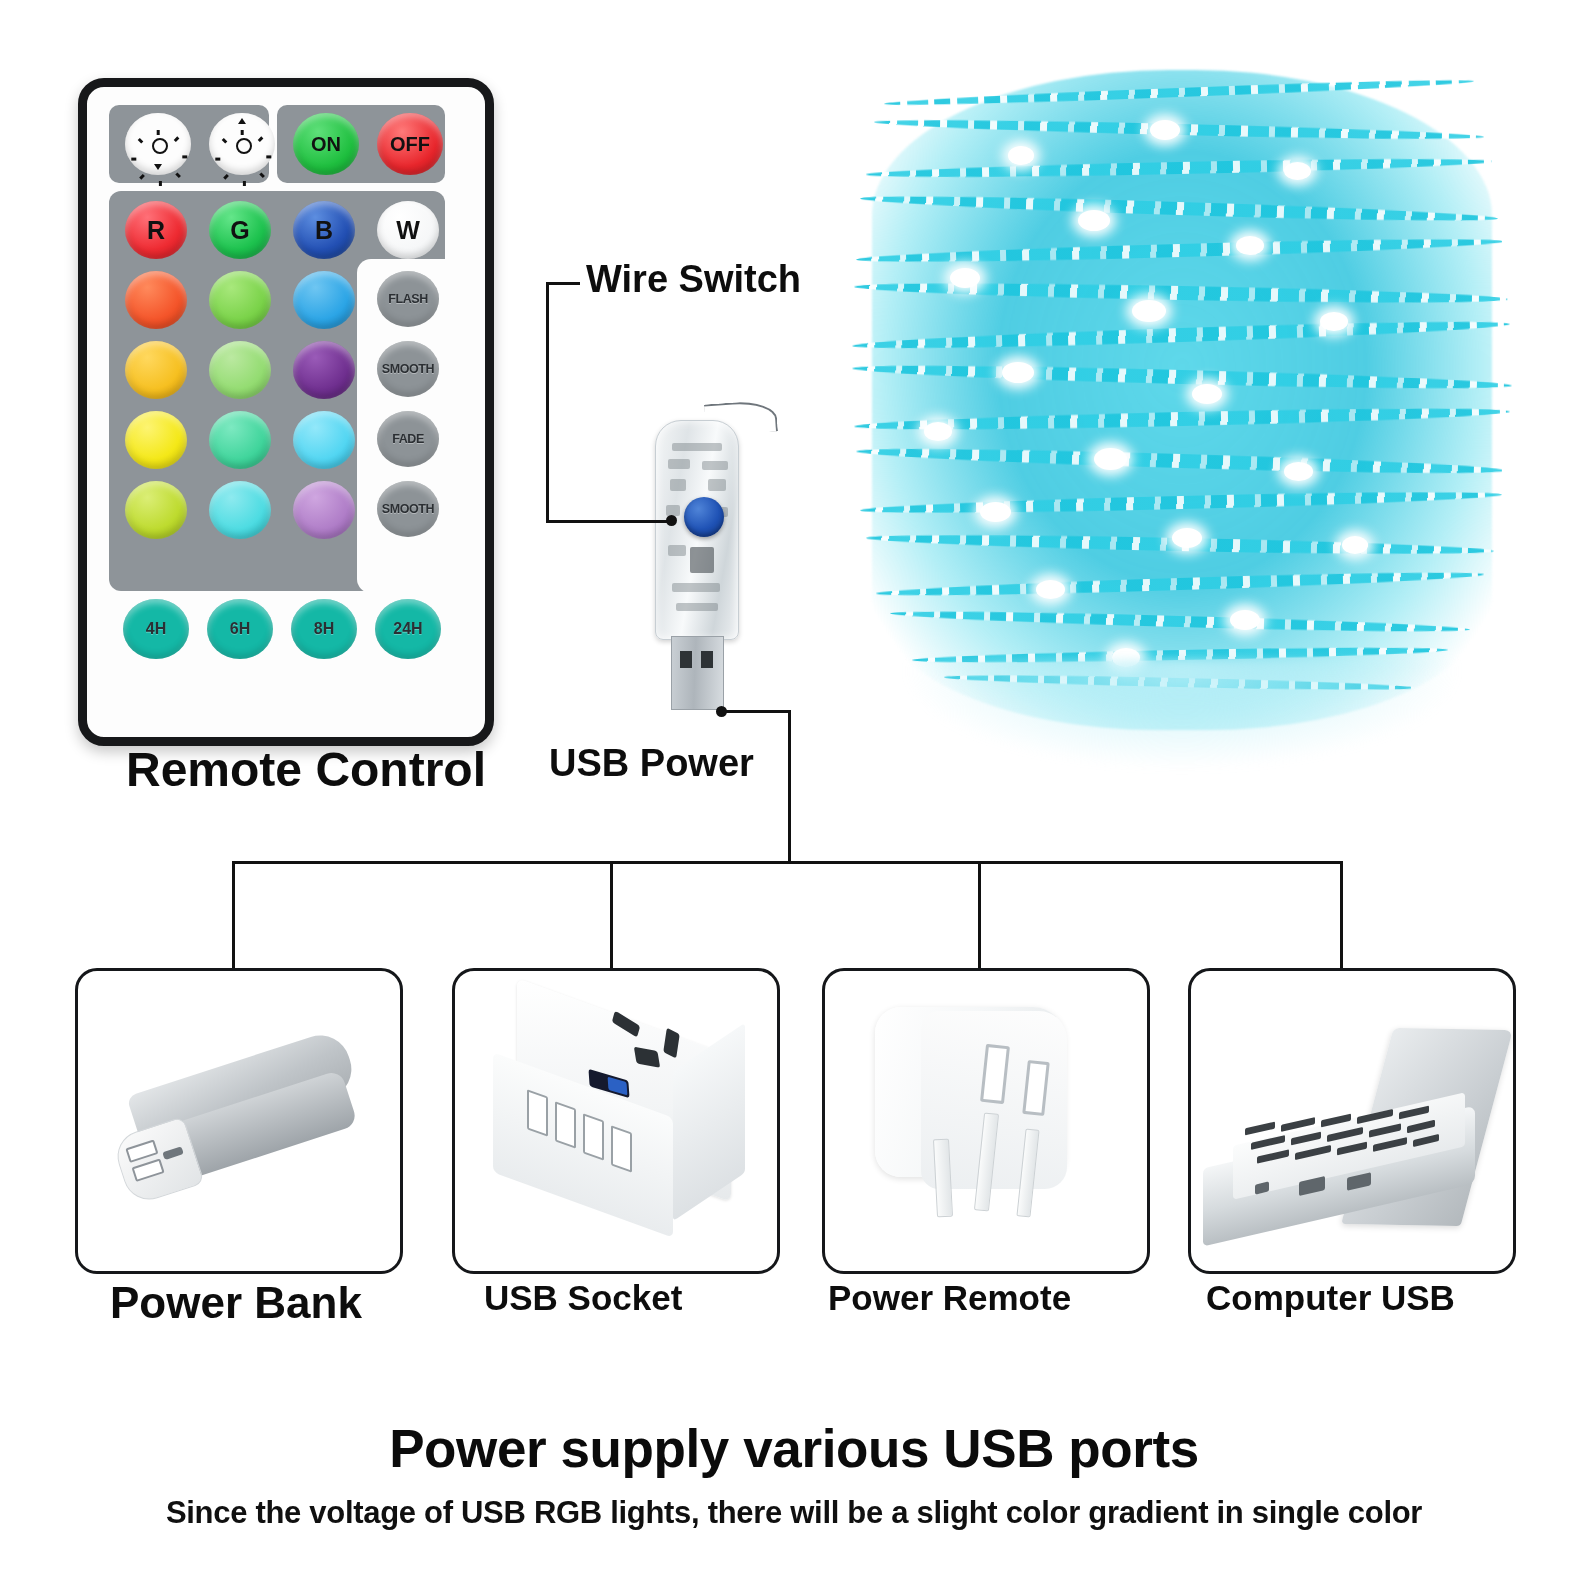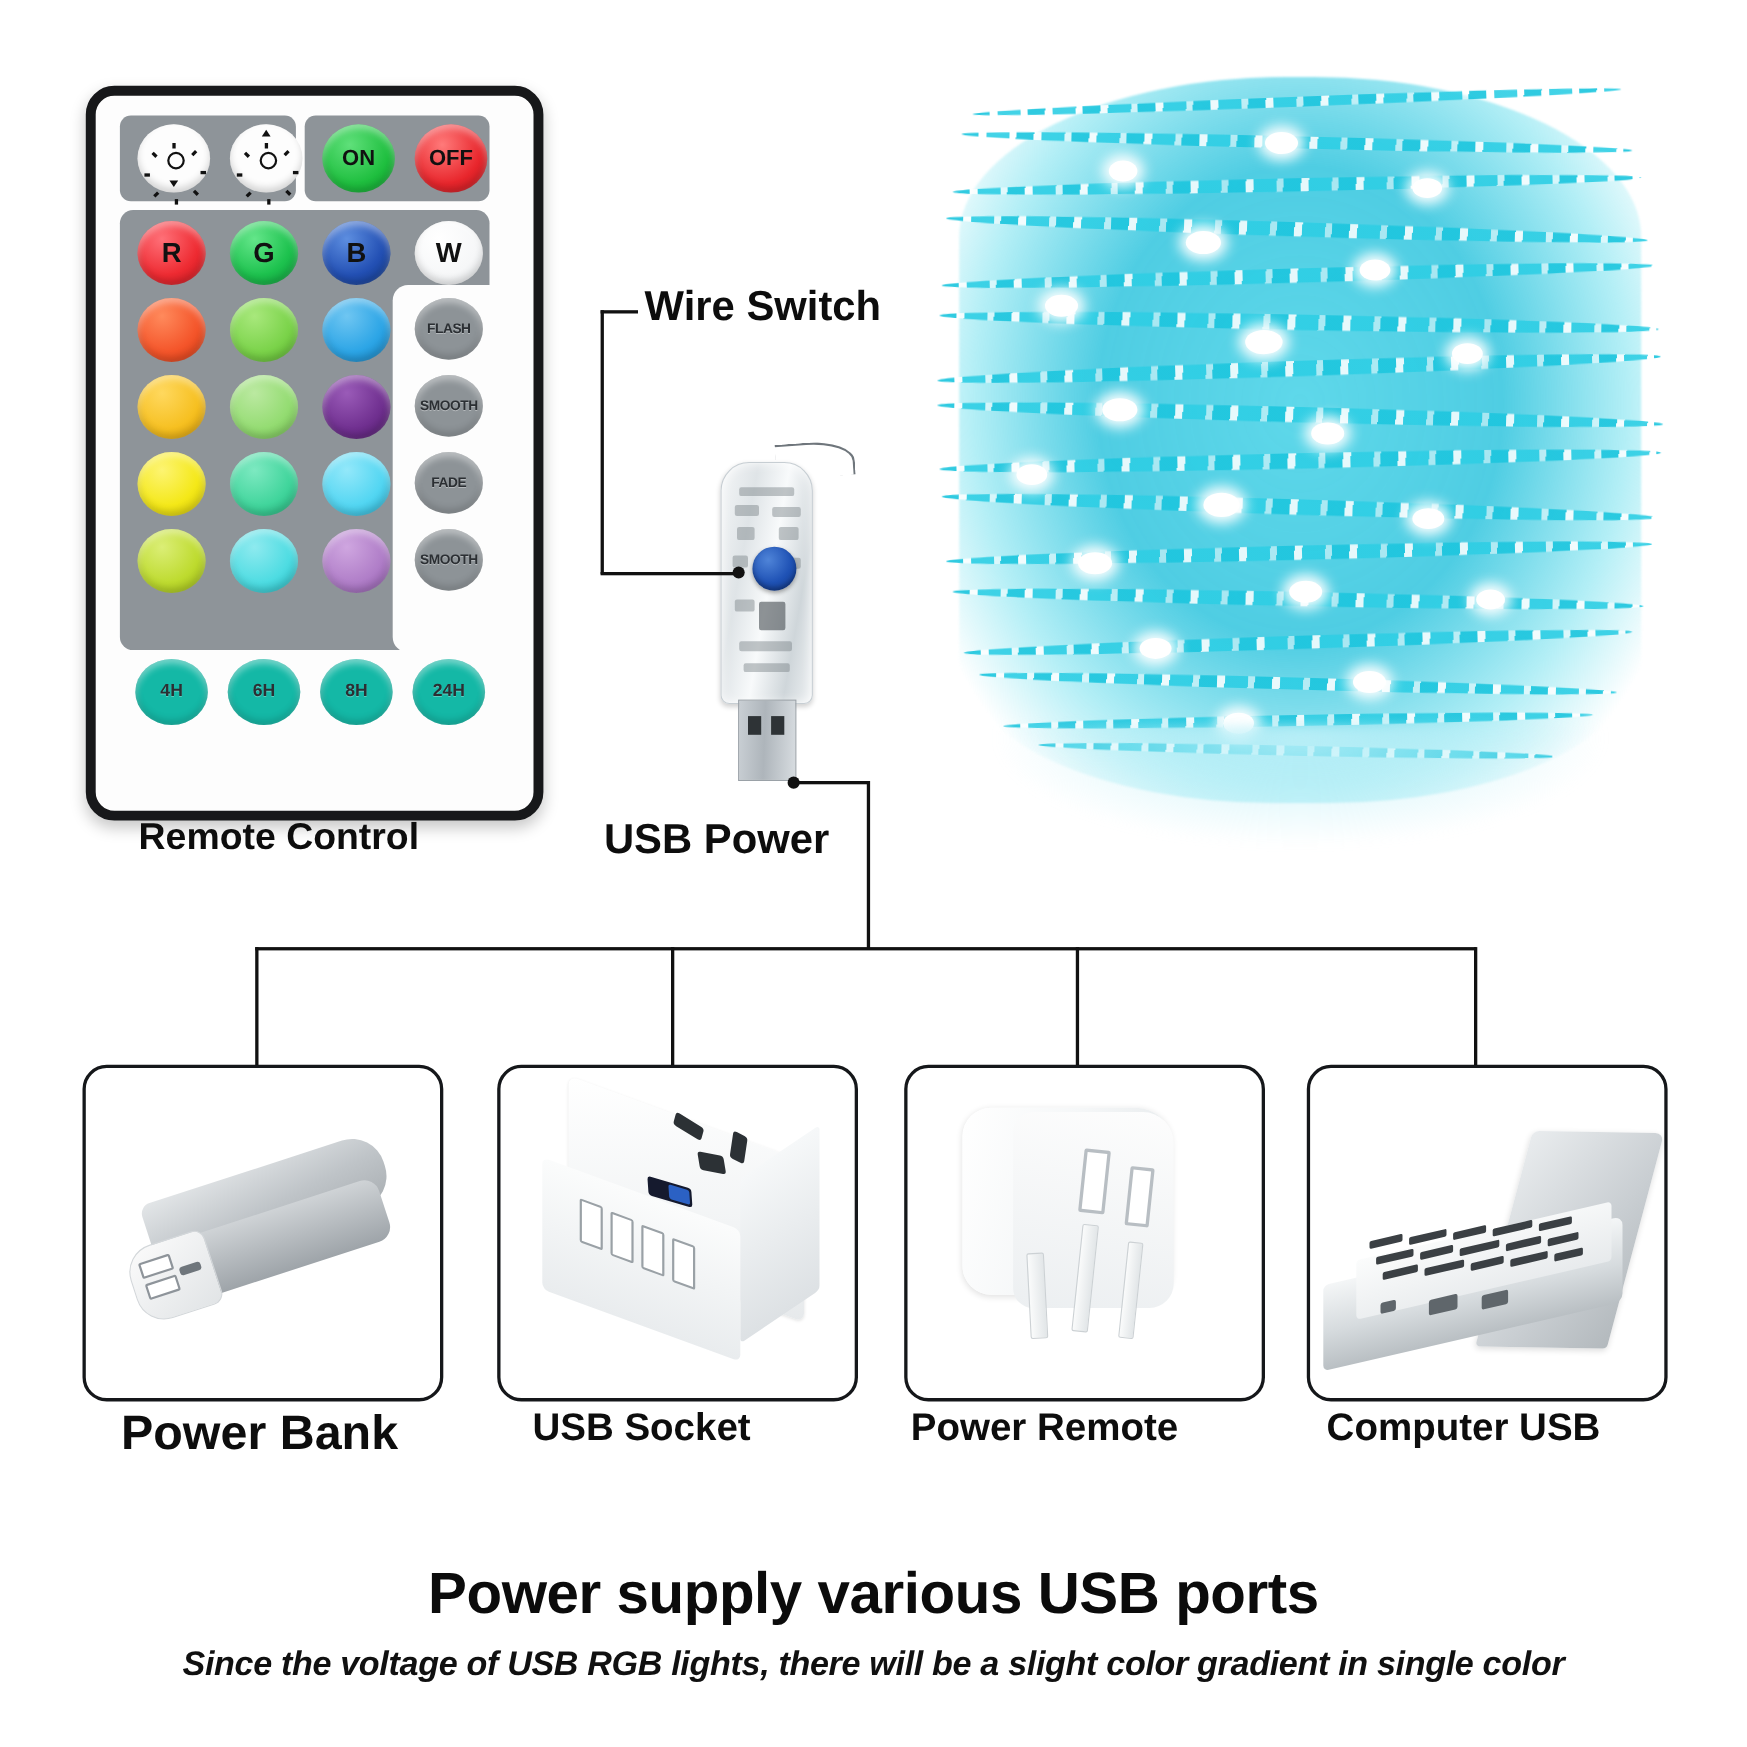--- a/index.html
+++ b/index.html
@@ -146,31 +146,31 @@
   .lp-base{position:absolute;left:4px;top:96px;width:272px;height:78px;
            background:linear-gradient(180deg,#f4f6f7 0%,#d6dbde 55%,#b9bfc3 100%);
            transform:skewY(-13deg);border-radius:5px 8px 8px 5px;}
   .lp-deck{position:absolute;left:34px;top:78px;width:232px;height:54px;
            background:linear-gradient(175deg,#fbfcfc,#e7eaec);transform:skewY(-13deg);border-radius:4px;}
   .key{position:absolute;height:7px;background:#3b4044;border-radius:1.5px;transform:skewY(-13deg);}
   .lp-port{position:absolute;background:#5f666b;border-radius:2px;transform:skewY(-13deg);}
 
   
   .lbl{position:absolute;font-weight:bold;color:#0d0d0d;white-space:nowrap;}
-  #lbl-remote{left:126px;top:742px;font-size:34px;}
+  #lbl-remote{left:126px;top:742px;font-size:48px;}
   #lbl-usbpower{left:549px;top:742px;font-size:38px;}
   #lbl-wire{left:586px;top:258px;font-size:38px;}
   #lbl-b1{left:110px;top:1278px;font-size:44px;}
   #lbl-b2{left:484px;top:1278px;font-size:35px;}
   #lbl-b3{left:828px;top:1278px;font-size:35px;}
   #lbl-b4{left:1206px;top:1278px;font-size:35px;}
   #headline{position:absolute;left:0;right:0;top:1418px;text-align:center;
             font-size:53px;font-weight:bold;color:#0b0b0b;letter-spacing:-.4px;}
   #subline{position:absolute;left:0;right:0;top:1495px;text-align:center;
-           font-size:31px;font-weight:bold;color:#101010;letter-spacing:-.3px;font-style:italic;}
+           font-size:31px;font-weight:bold;color:#101010;letter-spacing:-.3px;}
 </style>
 </head>
 <body>
 
 <div class="stage">
 
   <div id="remote">
     <div class="rm-inner">
       <div class="grey-pad" id="pad-top-l"></div>
       <div class="grey-pad" id="pad-top-r"></div>

